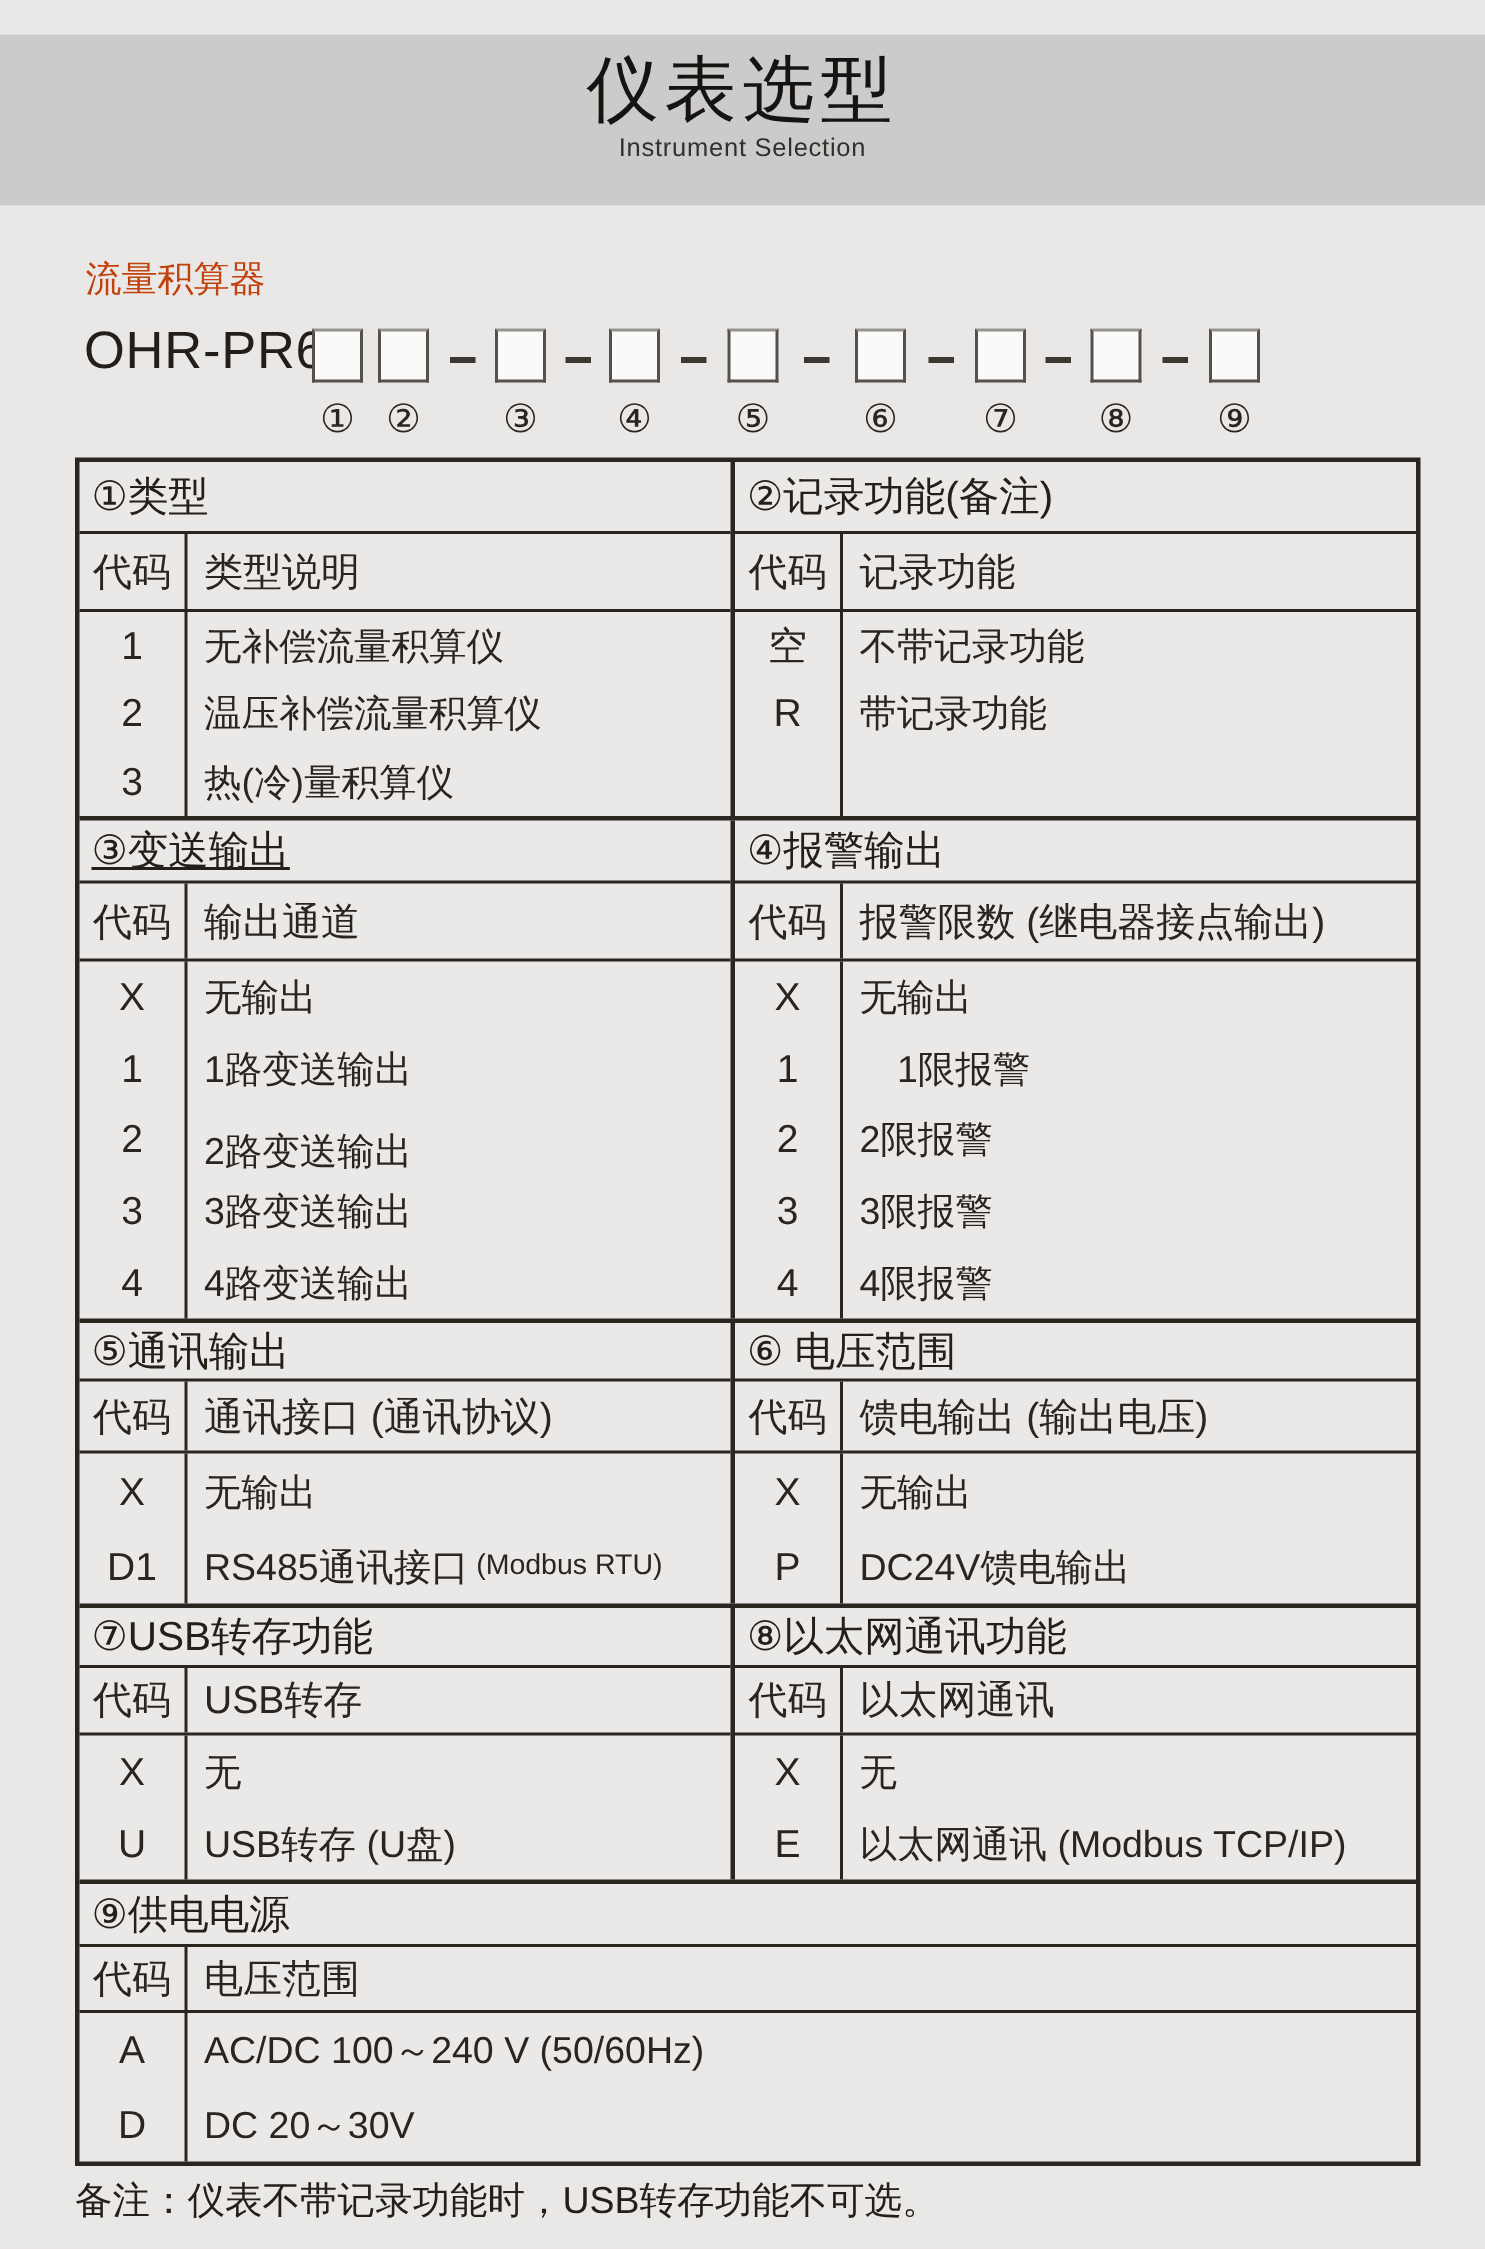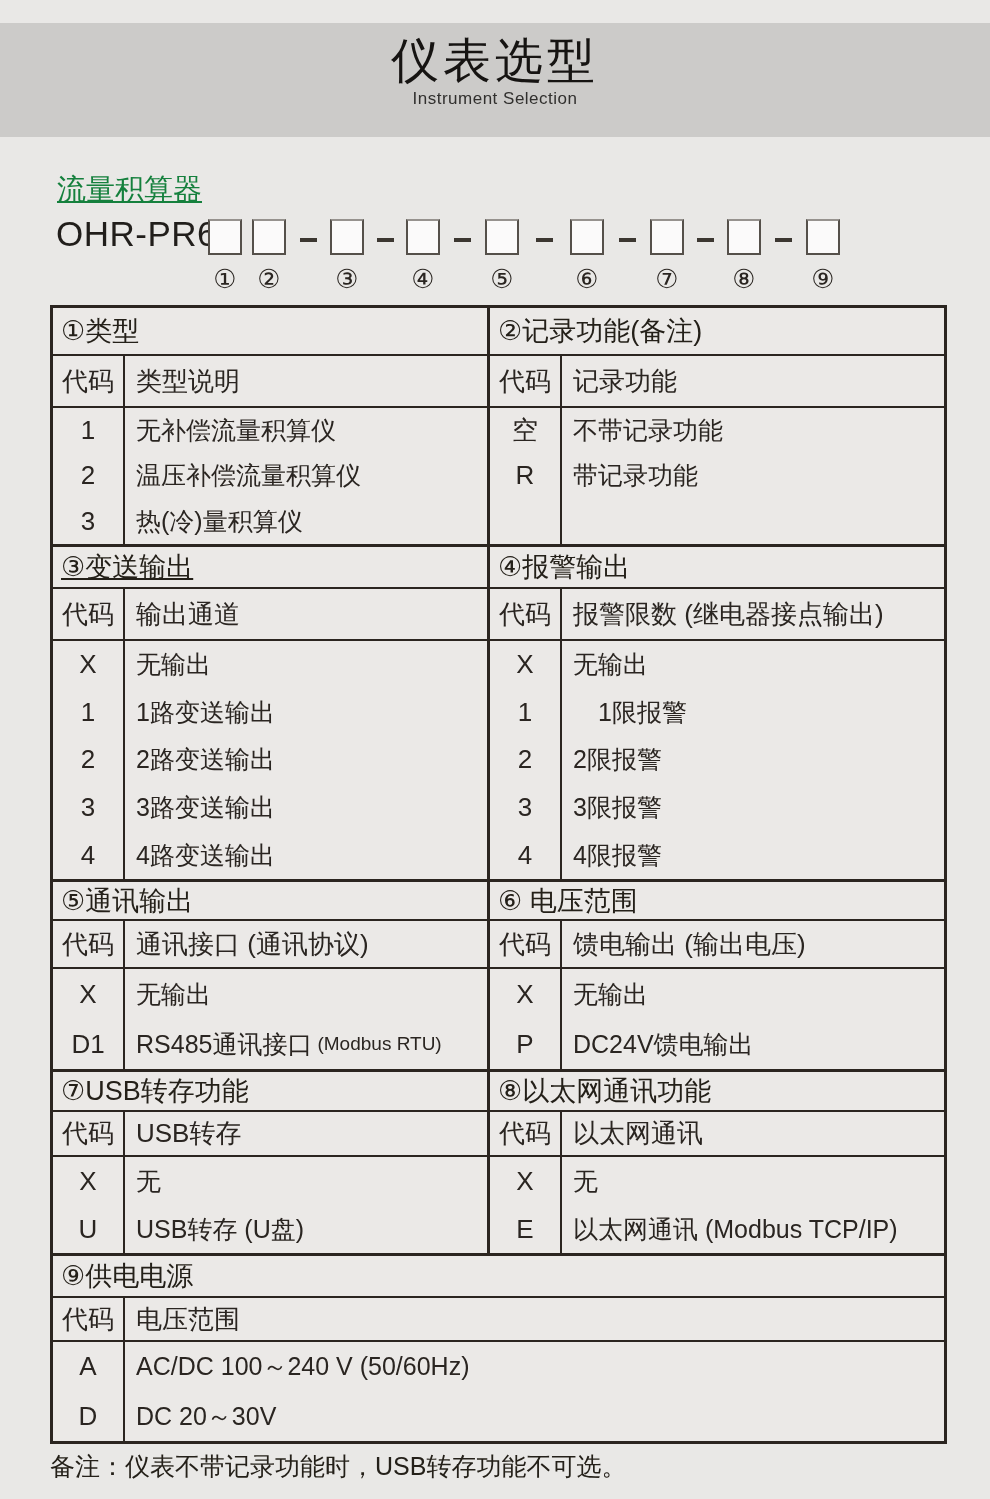--- a/index.html
+++ b/index.html
@@ -6,21 +6,21 @@
   .page{
     position:relative;width:990px;height:1499px;overflow:hidden;
     background:#e9e8e6;color:#2a2521;
     font-family:"Liberation Sans","DejaVu Sans",sans-serif;
   }
   
   .banner{position:absolute;left:0;top:23px;width:100%;height:114px;background:#cccbc9;text-align:center;}
   .banner-title{padding-top:14px;font-size:48px;line-height:1;letter-spacing:4px;color:#161412;font-weight:500;}
   .banner-sub{font-size:17px;color:#31302e;margin-top:4px;letter-spacing:0.5px;}
   
-  .product-name{position:absolute;left:57px;top:170px;font-size:29px;color:#15803d;text-decoration:underline;}
+  .product-name{position:absolute;left:57px;top:170px;font-size:24px;color:#c2410c;}
   .model-line{position:absolute;left:0;top:212px;width:990px;height:93px;}
   .model-prefix{position:absolute;left:56px;top:2px;font-size:35px;color:#211e1b;letter-spacing:0.5px;}
   .code-box{position:absolute;top:7px;width:34px;height:36px;box-sizing:border-box;
     background:#fbfafa;border:2px solid #55504a;border-top-color:#96928e;}
   .code-dash{position:absolute;top:26px;width:17px;height:4px;background:#3c3731;}
   .pos-num{position:absolute;top:52px;transform:translateX(-50%);font-size:26px;color:#2a2521;}
   
   .sel-table{position:absolute;left:50px;top:305px;width:897px;box-sizing:border-box;
     border:3px solid #2b2520;background:#ebe9e7;}
   .band{display:flex;border-top:3px solid #2b2520;}
@@ -152,21 +152,21 @@
               <div class="code-cell" style="height: 47.6px;">3</div>
               <div class="code-cell" style="height: 47.6px;">4</div>
             </div>
             <div class="descs">
               <div class="desc-cell" style="height: 47.6px;">
                 <span>无输出</span>
               </div>
               <div class="desc-cell" style="height: 47.6px;">
                 <span>1路变送输出</span>
               </div>
-              <div class="desc-cell" style="height: 47.6px;">
+              <div class="desc-cell" style="height: 47.6px; align-items: flex-end;">
                 <span>2路变送输出</span>
               </div>
               <div class="desc-cell" style="height: 47.6px;">
                 <span>3路变送输出</span>
               </div>
               <div class="desc-cell" style="height: 47.6px;">
                 <span>4路变送输出</span>
               </div>
             </div>
           </div>

